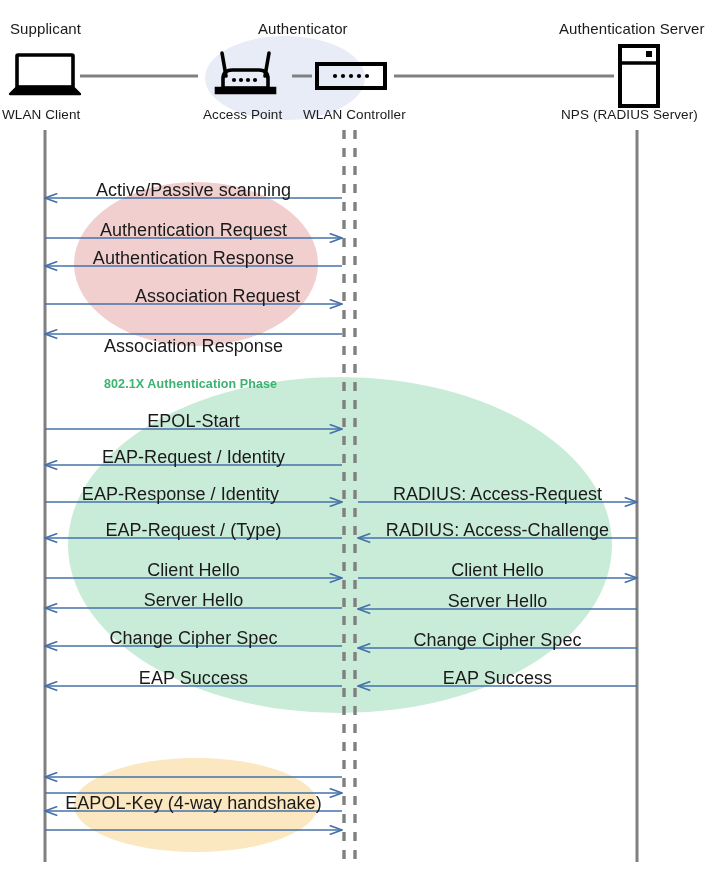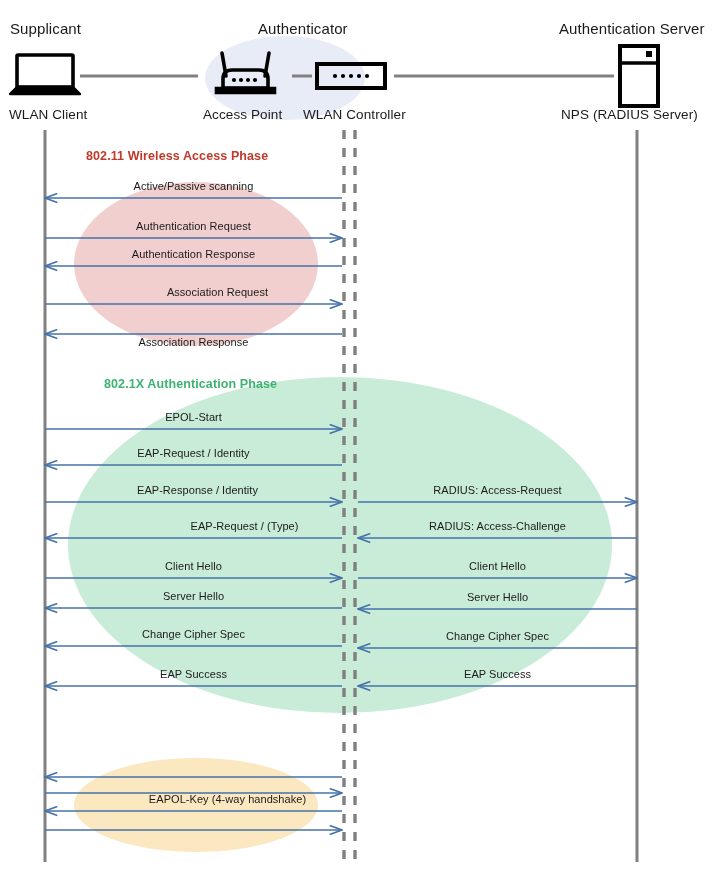--- a/index.html
+++ b/index.html
@@ -35,21 +35,21 @@
     position:absolute;
     font-size:12.5px;
     font-weight:600;
     white-space:nowrap;
     text-align:center;
     line-height:18px;
     letter-spacing:.1px;
   }
   .msg-label{
     position:absolute;
-    font-size:11px;
+    font-size:18px;
     color:#1a1a1a;
     white-space:nowrap;
     text-align:center;
     letter-spacing:.05px;
   }
 </style>
 </head>
 <body>
 
 <div id="stage">
@@ -138,47 +138,46 @@
         <line x1="45" y1="793" x2="342" y2="793" stroke="#4472a8" stroke-width="1.5" marker-end="url(#arrR)"></line>
         <line x1="45" y1="811" x2="342" y2="811" stroke="#4472a8" stroke-width="1.5" marker-start="url(#arrL)"></line>
         <line x1="45" y1="830" x2="342" y2="830" stroke="#4472a8" stroke-width="1.5" marker-end="url(#arrR)"></line>
       </g>
   </svg>
 
   <div class="hdr-title" style="left:10px;top:20px;">Supplicant</div>
   <div class="hdr-title" style="left:258px;top:20px;">Authenticator</div>
   <div class="hdr-title" style="left:559px;top:20px;">Authentication Server</div>
 
-  <div class="node-label" style="left:9px;top:107px;">WLAN Client</div>
+  <div class="node-label" style="left:2px;top:107px;">WLAN Client</div>
   <div class="node-label" style="left:203px;top:107px;">Access Point</div>
   <div class="node-label" style="left:303px;top:107px;text-align:center;">WLAN Controller</div>
   <div class="node-label" style="left:561px;top:107px;">NPS (RADIUS Server)</div>
 
-  <div class="phase-label" style="left:86px;top:147px;color:#c0392b;">802.11 Wireless Access Phase</div>
 
   <div class="phase-label" style="left:104px;top:375px;color:#3cb371;">802.1X Authentication Phase</div>
 
   <div class="phase-label" style="left:96px;top:722px;width:200px;color:#e0a372;">
   </div>
 
   <div id="msg-label-layer">
       <div class="msg-label" style="left: 45px; width: 297px; top: 180px;">Active/Passive scanning</div>
       <div class="msg-label" style="left: 45px; width: 297px; top: 220px;">Authentication  Request</div>
       <div class="msg-label" style="left: 45px; width: 297px; top: 248px;">Authentication  Response</div>
       <div class="msg-label" style="left: 45px; width: 297px; top: 286px; margin-left: 24px;">Association Request</div>
       <div class="msg-label" style="left: 45px; width: 297px; top: 336px;">Association Response</div>
       <div class="msg-label" style="left: 45px; width: 297px; top: 411px;">EPOL-Start</div>
       <div class="msg-label" style="left: 45px; width: 297px; top: 447px;">EAP-Request / Identity</div>
-      <div class="msg-label" style="left: 49px; width: 297px; top: 484px;">EAP-Response / Identity</div>
-      <div class="msg-label" style="left: 56px; width: 297px; top: 520px; padding-left: 40px;">EAP-Request / (Type)</div>
+      <div class="msg-label" style="left: 32px; width: 297px; top: 484px;">EAP-Response / Identity</div>
+      <div class="msg-label" style="left: 45px; width: 297px; top: 520px;">EAP-Request / (Type)</div>
       <div class="msg-label" style="left: 45px; width: 297px; top: 560px;">Client Hello</div>
       <div class="msg-label" style="left: 45px; width: 297px; top: 590px;">Server Hello</div>
       <div class="msg-label" style="left: 45px; width: 297px; top: 628px;">Change Cipher Spec</div>
       <div class="msg-label" style="left: 45px; width: 297px; top: 668px;">EAP Success</div>
       <div class="msg-label" style="left: 358px; width: 279px; top: 484px;">RADIUS: Access-Request</div>
       <div class="msg-label" style="left: 358px; width: 279px; top: 520px;">RADIUS: Access-Challenge</div>
       <div class="msg-label" style="left: 358px; width: 279px; top: 560px;">Client Hello</div>
       <div class="msg-label" style="left: 358px; width: 279px; top: 591px;">Server Hello</div>
       <div class="msg-label" style="left: 358px; width: 279px; top: 630px;">Change Cipher Spec</div>
       <div class="msg-label" style="left: 358px; width: 279px; top: 668px;">EAP Success</div>
-      <div class="msg-label" style="left: 45px; width: 297px; top: 793px; padding-left: 34px;">EAPOL-Key (4-way handshake)</div>
+      <div class="msg-label" style="left: 45px; width: 297px; top: 793px;">EAPOL-Key (4-way handshake)</div>
     </div>
 </div>
 
 </body></html>

